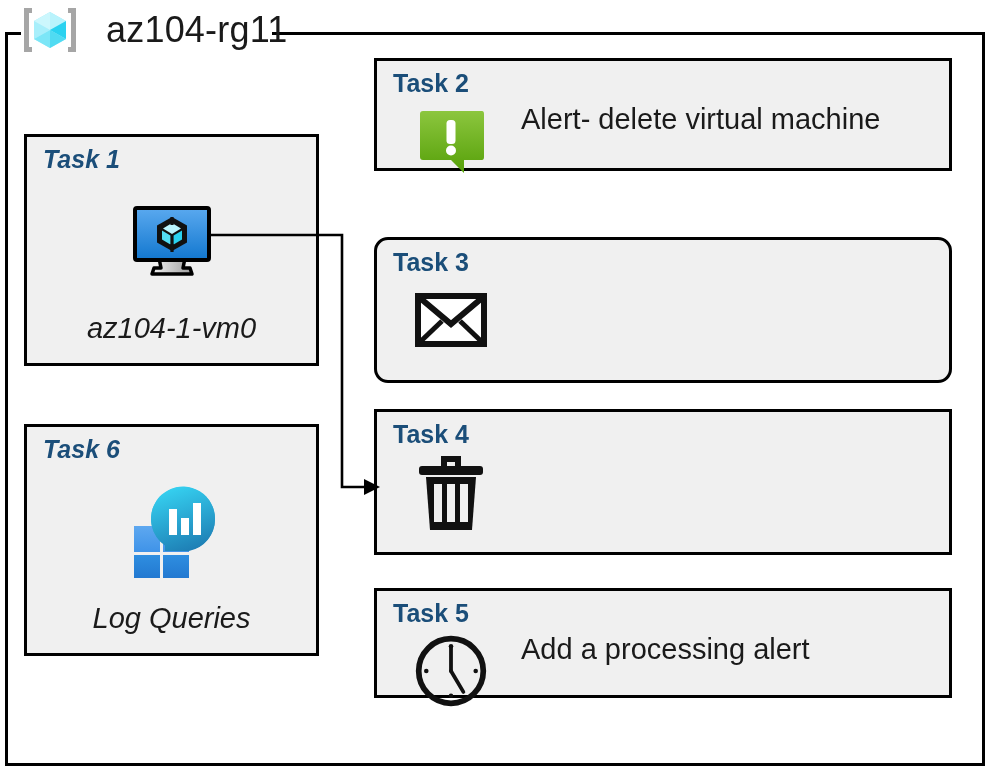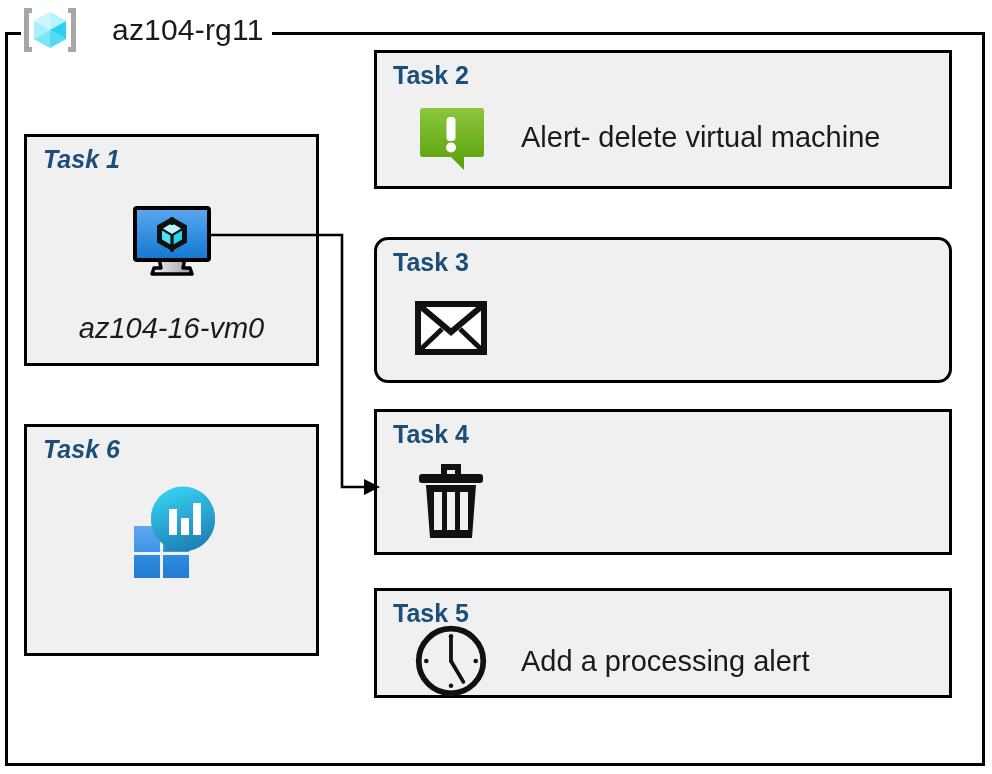--- a/index.html
+++ b/index.html
@@ -30,22 +30,22 @@
   }
 
   
   #rg-header {
     position: absolute; left: 18px; top: 2px;
     height: 56px;
     display: flex; align-items: center;
   }
   #rg-icon { width: 64px; height: 50px; display: block; }
   #rg-name {
-    margin-left: 30px;
-    font-size: 30px;
+    margin-left: 24px;
+    font-size: 36px;
     color: #1a1a1a;
     letter-spacing: 0.2px;
     white-space: nowrap;
   }
 
   
   .task-card {
     position: absolute;
     background: #f0f0f0;
     border: 3px solid #000000;
@@ -76,28 +76,28 @@
   }
   .left-caption {
     position: absolute; left: 0; right: 0; bottom: 18px;
     text-align: center;
     font-size: 29px;
     color: #1a1a1a;
   }
 
   
   .card-right { left: 374px; width: 578px; }
-  #task2-card { top: 50px;  height: 139px; }
+  #task2-card { top: 58px;  height: 113px; }
   #task3-card { top: 237px; height: 146px; border-radius: 14px; }
   #task4-card { top: 409px; height: 146px; }
   #task5-card { top: 588px; height: 110px; }
   .right-row {
     position: absolute;
     left: 36px; right: 10px; top: 42px; bottom: 6px;
-    display: flex; align-items: center;
+    display: flex; 
   }
   .right-icon-wrap {
     width: 76px; height: 76px;
     display: flex; align-items: center; justify-content: center;
     flex: 0 0 auto;
   }
   .right-row .task-text { margin-left: 32px; }
 
   
   #connector { position: absolute; left: 0; top: 0; width: 992px; height: 774px;
@@ -154,21 +154,21 @@
         <g transform="translate(46,34)">
           <polygon points="0,-17 15,-8.5 15,8.5 0,17 -15,8.5 -15,-8.5" fill="#111111"></polygon>
           <polygon points="0,-11 9,-5.5 0,0 -9,-5.5" fill="#b9f3fc"></polygon>
           <polygon points="1.6,1.4 10,-3.6 10,5.4 1.6,10.4" fill="#2ad2f0"></polygon>
           <polygon points="-1.6,1.4 -10,-3.6 -10,5.4 -1.6,10.4" fill="#53ddf4"></polygon>
           <rect x="-1.6" y="-17" width="3.2" height="8" fill="#111111"></rect>
           <rect x="-1.6" y="10" width="3.2" height="8" fill="#111111"></rect>
         </g>
       </svg>
     </div>
-    <div class="left-caption">az104-16-vm0</div>
+    <div class="left-caption">az104-1-vm0</div>
   </div>
 
   <div class="task-card card-left" id="task6-card">
     <div class="task-label">Task 6</div>
     <div class="left-icon-wrap">
       <svg width="104" height="96" viewBox="0 0 104 96">
         <defs>
           <linearGradient id="lqSqA" x1="0" y1="0" x2="0" y2="1">
             <stop offset="0" stop-color="#5ea8f0"></stop>
             <stop offset="1" stop-color="#3f93e8"></stop>
@@ -189,20 +189,21 @@
         <rect x="43" y="44" width="26" height="26" fill="url(#lqSqA)"></rect>
 
         <path d="M95 37 A32 32 0 1 0 45 63 L45 69 L69 69 A32 32 0 0 0 95 37 Z" fill="url(#lqBubble)"></path>
         <circle cx="63" cy="37" r="32" fill="url(#lqBubble)"></circle>
 
         <rect x="49" y="27" width="8" height="26" fill="#ffffff"></rect>
         <rect x="61" y="36" width="8" height="17" fill="#ffffff"></rect>
         <rect x="73" y="21" width="8" height="32" fill="#ffffff"></rect>
       </svg>
     </div>
+    <div class="left-caption">Log Queries</div>
   </div>
 
   <div class="task-card card-right" id="task2-card">
     <div class="task-label">Task 2</div>
     <div class="right-row">
       <div class="right-icon-wrap">
         <svg width="74" height="72" viewBox="0 0 74 72">
           <defs>
             <linearGradient id="alertG" x1="0" y1="0" x2="0" y2="1">
               <stop offset="0" stop-color="#8cc63e"></stop>

